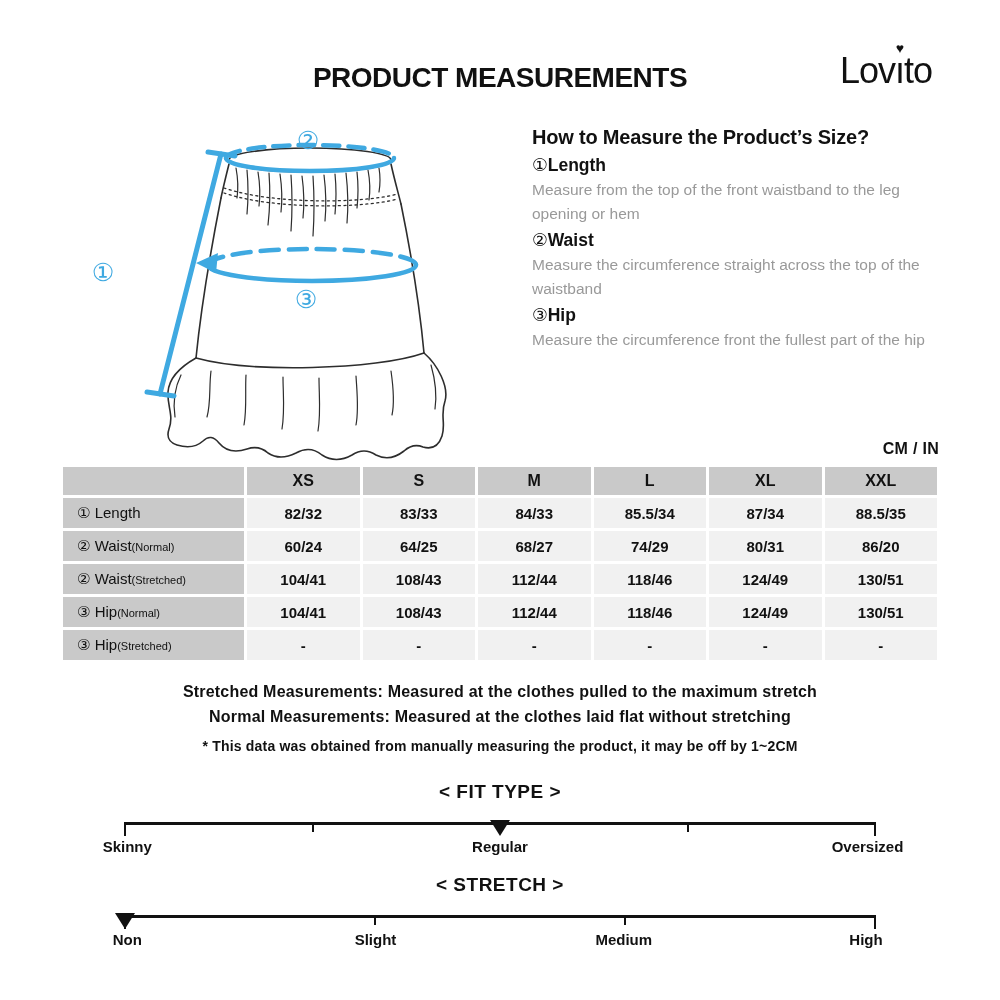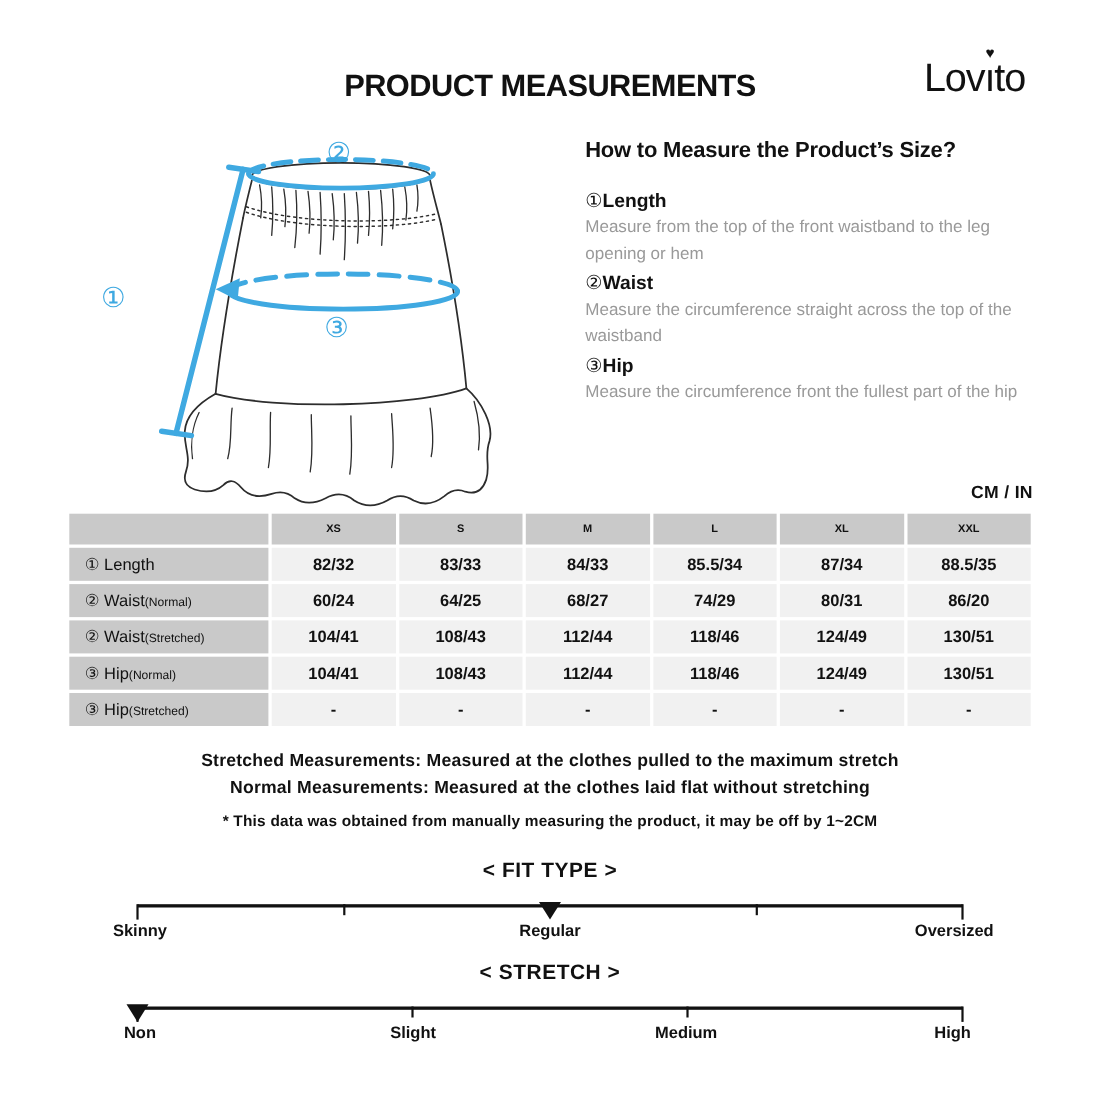--- a/index.html
+++ b/index.html
@@ -22,31 +22,31 @@
   .logo .logo-heart{position:absolute;left:50%;top:-9px;transform:translateX(-50%);font-size:14px;line-height:1;}
 
   
   .diagram{position:absolute;left:60px;top:112px;width:470px;height:350px;}
   .diagram svg{position:absolute;left:0;top:0;}
   .callout{position:absolute;transform:translate(-50%,-50%);color:var(--accent);
     font-size:25px;font-weight:400;line-height:1;}
 
   
   .howto{position:absolute;left:532px;top:126px;width:420px;}
-  .howto-heading{font-size:20px;font-weight:700;margin-bottom:20px;letter-spacing:-0.2px;}
+  .howto-heading{font-size:20px;font-weight:700;margin-bottom:3px;letter-spacing:-0.2px;}
   .howto-label{font-size:17.5px;font-weight:700;line-height:26px;}
   .howto-label .num{font-weight:400;}
   .howto-desc{font-size:15.5px;color:var(--desc);line-height:23.5px;margin-bottom:2px;}
 
   
   .units{position:absolute;top:440px;right:61px;font-size:16px;font-weight:700;letter-spacing:0.3px;}
   .size-table-wrap{position:absolute;left:60px;top:464px;width:880px;}
   table.size-table{width:100%;border-collapse:separate;border-spacing:3px;table-layout:fixed;}
   .size-table th,.size-table td{text-align:center;vertical-align:middle;overflow:hidden;white-space:nowrap;}
-  .size-table th{background:var(--gray-cell);height:28px;font-size:10px;font-weight:700;}
+  .size-table th{background:var(--gray-cell);height:28px;font-size:16px;font-weight:700;}
   .size-table td{background:var(--light-cell);height:30px;font-size:15px;font-weight:700;}
   .size-table td.rowlabel{background:var(--gray-cell);text-align:left;padding-left:14px;font-weight:400;font-size:15px;}
   .size-table td.rowlabel .sub{font-size:11px;font-weight:400;}
 
   
   .notes{position:absolute;left:0;top:679px;width:1000px;text-align:center;}
   .notes .note-line{font-size:16px;font-weight:700;line-height:25px;letter-spacing:0.2px;}
   .disclaimer{position:absolute;left:0;top:738px;width:1000px;text-align:center;
     font-size:14px;font-weight:600;letter-spacing:0.2px;}
 

